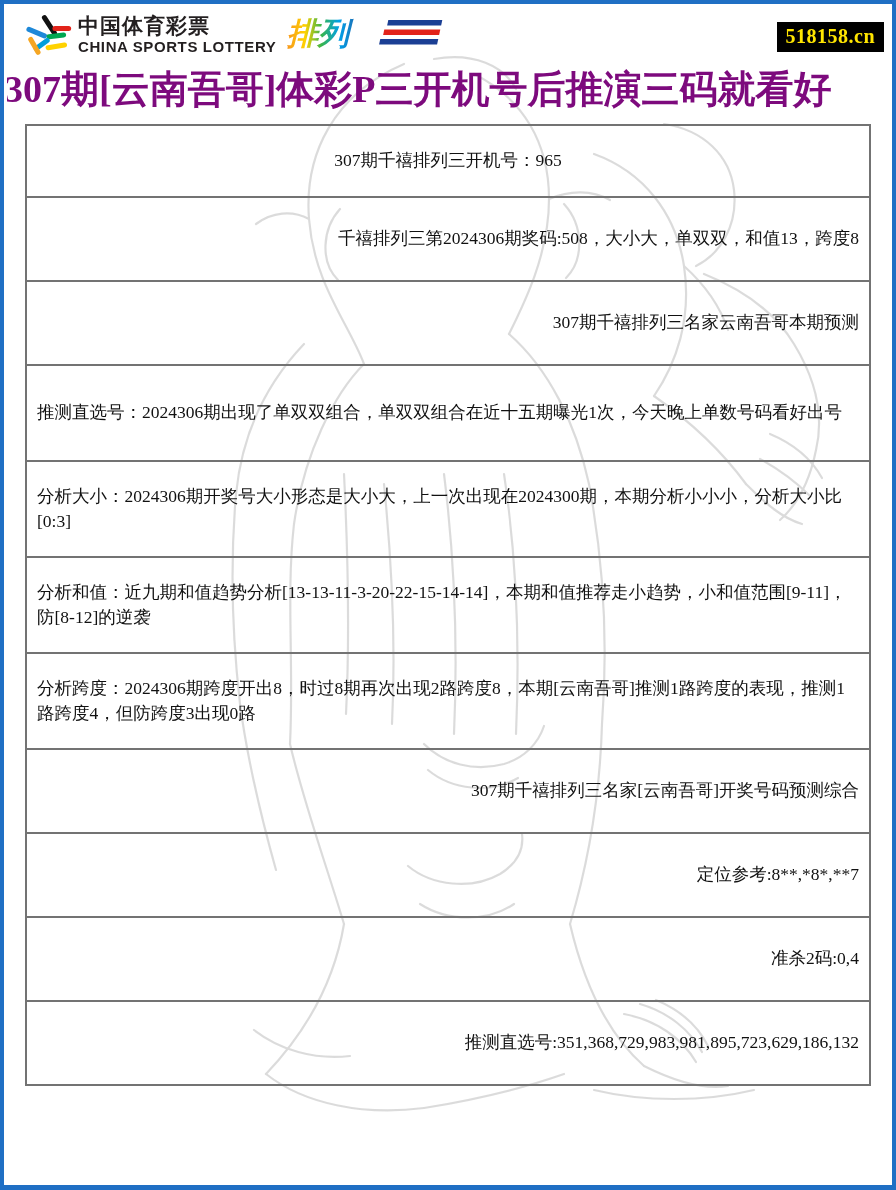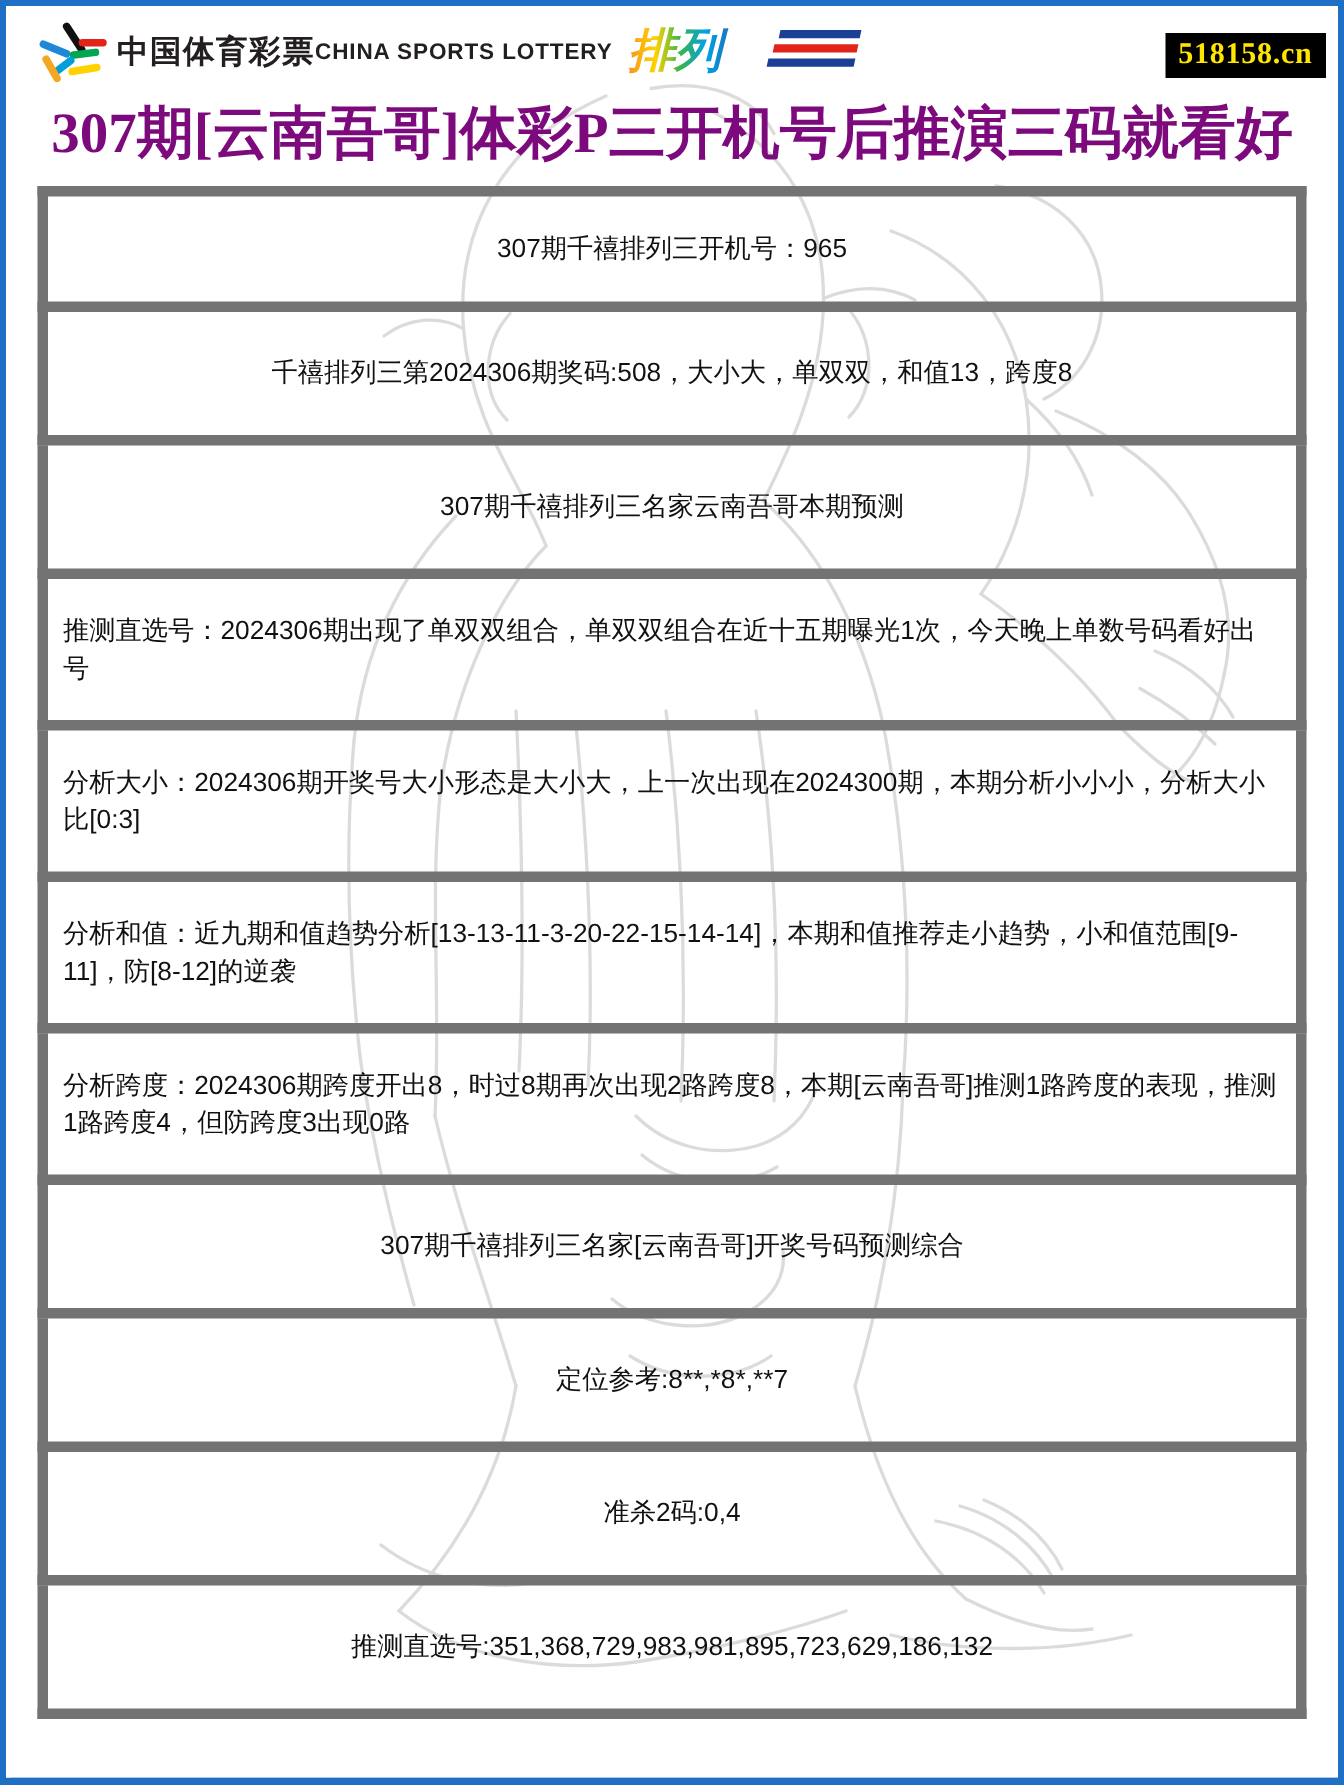--- a/index.html
+++ b/index.html
@@ -32,71 +32,70 @@
   }
   .content{position:relative;z-index:2;}
 
   
   .header{
     position:relative;height:62px;padding:8px 14px 0 22px;
     box-sizing:border-box;
   }
   .logo-wrap{display:flex;align-items:center;gap:6px;}
   .emblem{width:46px;height:42px;flex:0 0 auto;}
-  .logo-text{display:flex;flex-direction:row;justify-content:center;line-height:1;}
+  .logo-text{display:flex;flex-direction:column;justify-content:center;line-height:1;}
   .logo-cn{
     font-family:"Liberation Sans","DejaVu Sans",sans-serif;
     font-size:21px;font-weight:bold;color:#231f20;letter-spacing:1px;
   }
   .logo-en{
     font-family:"Liberation Sans","DejaVu Sans",sans-serif;
     font-size:15px;font-weight:bold;color:#231f20;letter-spacing:.6px;margin-top:3px;
   }
   .pls-logo{width:175px;height:44px;margin-left:4px;flex:0 0 auto;}
   .site-badge{
     position:absolute;right:8px;top:18px;
     background:#000000;padding:3px 9px 4px;
   }
   .site-badge span{
     font-family:"Liberation Serif","DejaVu Serif",serif;
     font-size:20px;font-weight:bold;color:#ffe500;letter-spacing:.5px;
   }
 
   
   .title{
-    text-align:center;
     font-family:"Liberation Serif","DejaVu Serif",serif;
     font-size:38px;font-weight:bold;
     color:#7d0a7d;
     letter-spacing:0px;
     line-height:1;
     padding:4px 0 10px;
     white-space:nowrap;
   }
 
   
   .tbl{
     width:846px;margin:6px auto 0;
     border-collapse:collapse;
     table-layout:fixed;
   }
   .tbl td{
-    border:7px solid #737373;
+    border:2px solid #737373;
     padding:10px 10px;
     font-size:17.5px;
     color:#111111;
     line-height:1.45;
     vertical-align:middle;
-    font-family:Liberation Sans, sans-serif;
+    font-family:Liberation Serif, serif;
     background:transparent;
     margin-top:33px;
   }
   td.c{text-align:center;}
   td.l{text-align:left;}
-  td.tall{height:62px;}
+  td.tall{height:62px;text-align:right;}
   td.tall2{height:74px;}
   td.short{height:50px;}
 </style>
 </head>
 <body>
 
 <div class="page">
 
   <svg class="watermark" viewBox="0 0 896 1190" preserveAspectRatio="none" aria-hidden="true">
     <g fill="none" stroke="#b9b9b9" stroke-width="2.2" stroke-linecap="round" stroke-linejoin="round">

